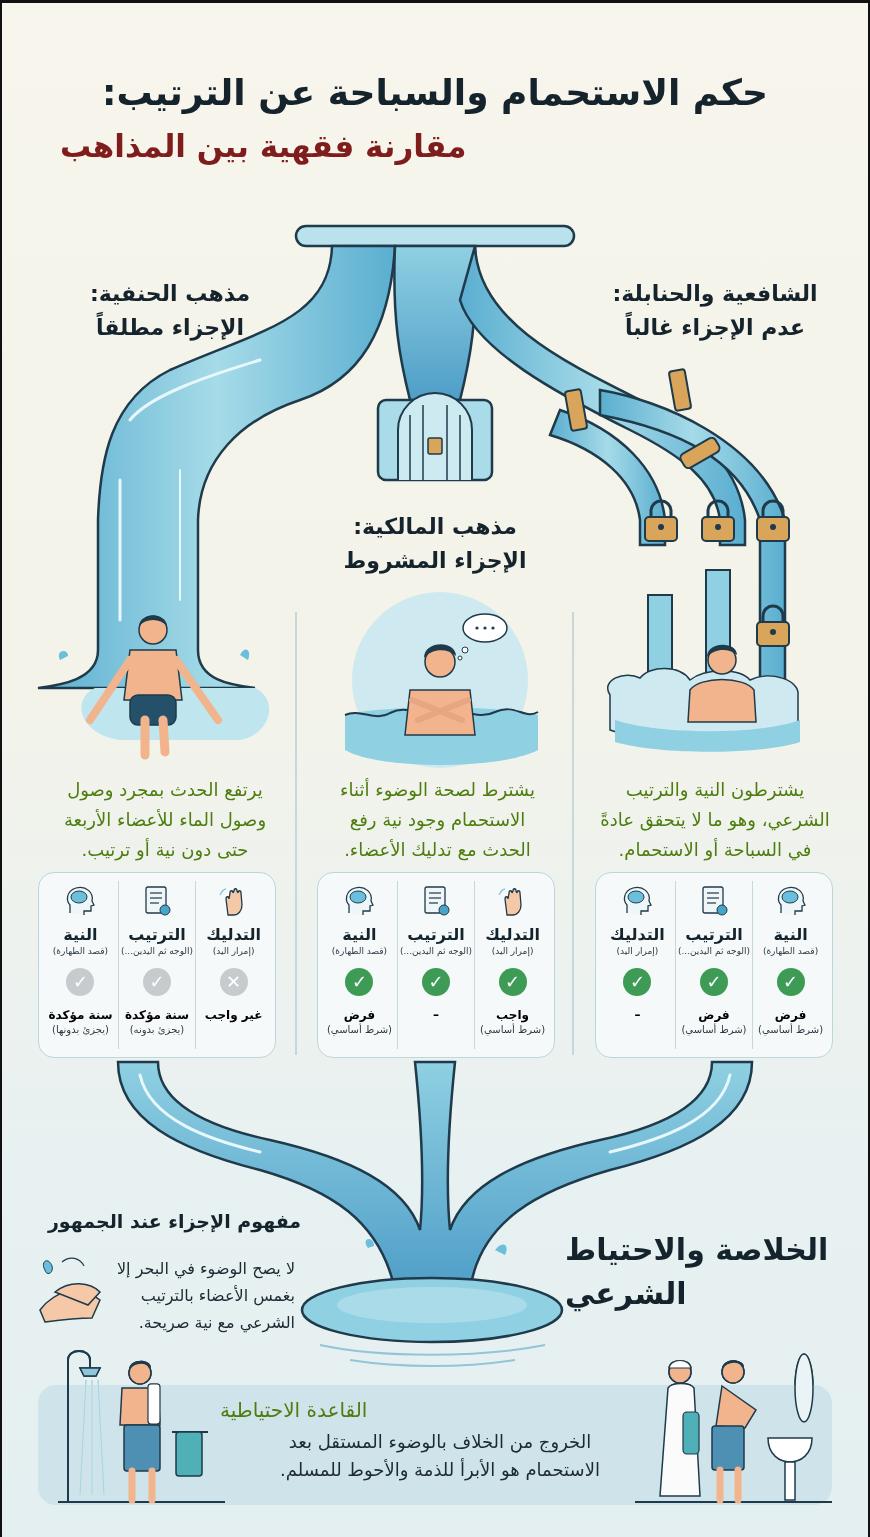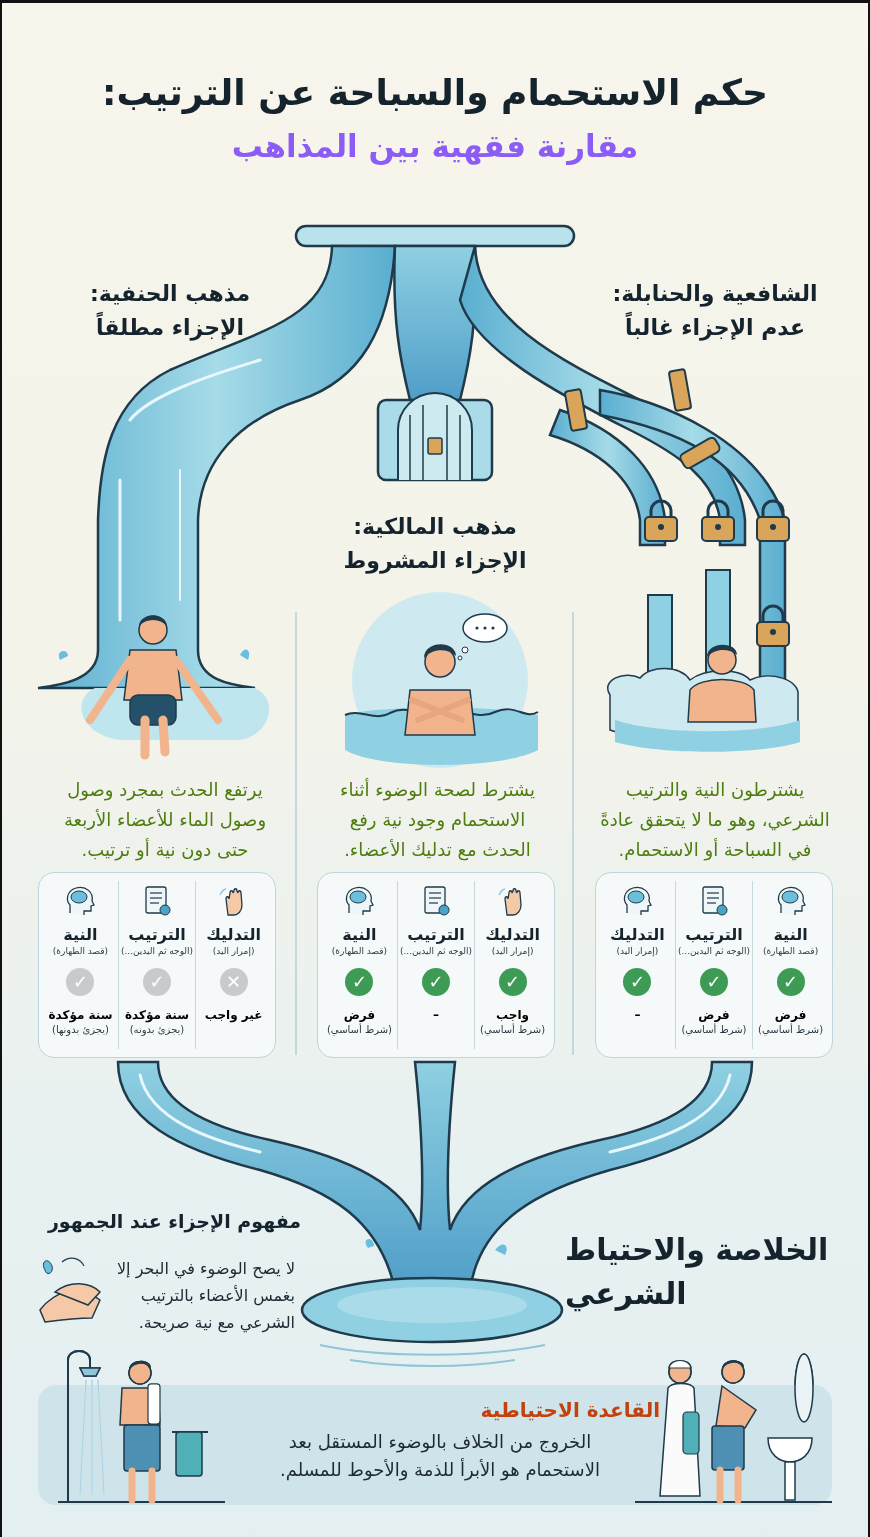--- a/index.html
+++ b/index.html
@@ -9,21 +9,21 @@
     overflow: hidden;
     background: linear-gradient(180deg, #f7f5ec 0%, #f3f3ea 45%, #e8f1f1 75%, #e4eff1 100%);
     font-family: "DejaVu Sans", sans-serif;
     color: #1d2a33;
     direction: rtl;
   }
   .frame { position: absolute; inset: 0; border-top: 3px solid #111; border-left: 2px solid #111; border-right: 2px solid #111; pointer-events: none; }
   .abs { position: absolute; }
 
   .title-main { left: 60px; width: 750px; top: 72px; font-size: 36px; font-weight: bold; color: #15232d; text-align: center; }
-  .title-sub { left: 60px; width: 750px; top: 128px; font-size: 31px; color: #8b5cf6; text-align: center; }
+  .title-sub { left: 60px; width: 750px; top: 128px; font-size: 31px; color: #7f1d1d; text-align: left; }
 
   .school-heading { font-size: 22px; font-weight: bold; line-height: 34px; text-align: center; color: #15232d; }
 
   .desc { font-size: 18px; line-height: 30px; text-align: center; color: #4d7c0f; }
 
   svg.art { position: absolute; left: 0; top: 0; }
 
   .card {
     position: absolute;
     border: 1.5px solid #bcd6dc;
@@ -48,21 +48,21 @@
   .status { width: 28px; height: 28px; border-radius: 50%; margin-top: 12px; display: flex; align-items: center; justify-content: center; color: #fff; font-size: 18px; font-weight: bold; line-height: 1; }
   .status.gray { background: #c7cbce; }
   .status.green { background: #3e9b55; }
   .ruling { font-size: 12px; font-weight: bold; margin-top: 12px; white-space: nowrap; color: #000000; }
   .ruling-sub { font-size: 10px; margin-top: 2px; white-space: nowrap; color: #2c3a44; }
 
   .bottom-banner {
     position: absolute; left: 38px; top: 1385px; width: 794px; height: 120px;
     background: #cfe4ea; border-radius: 18px;
   }
-  .rule-title { font-size: 20px; font-weight: bold; color: #c2410c; text-align: right; }
+  .rule-title { font-size: 20px; font-weight: normal; color: #4d7c0f; text-align: left; }
   .rule-text { font-size: 18px; line-height: 28px; color: #1d2a33; text-align: center; }
 </style>
 </head>
 <body>
 
 <div class="frame"></div>
 
 <svg class="art" width="870" height="1537" viewBox="0 0 870 1537">
   <defs>
     <linearGradient id="wg" x1="0" x2="1" y1="0" y2="0">

